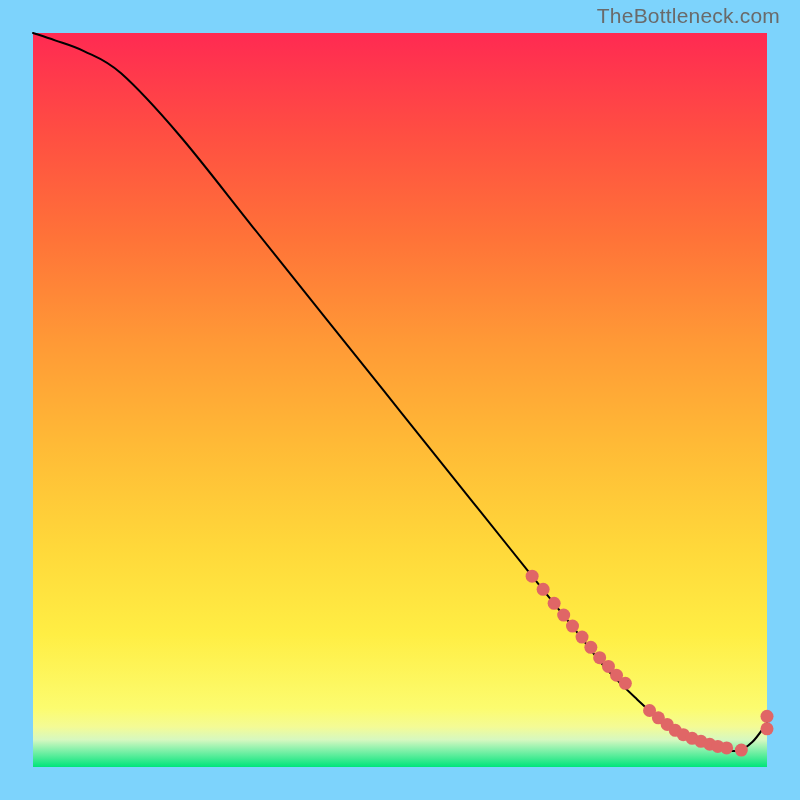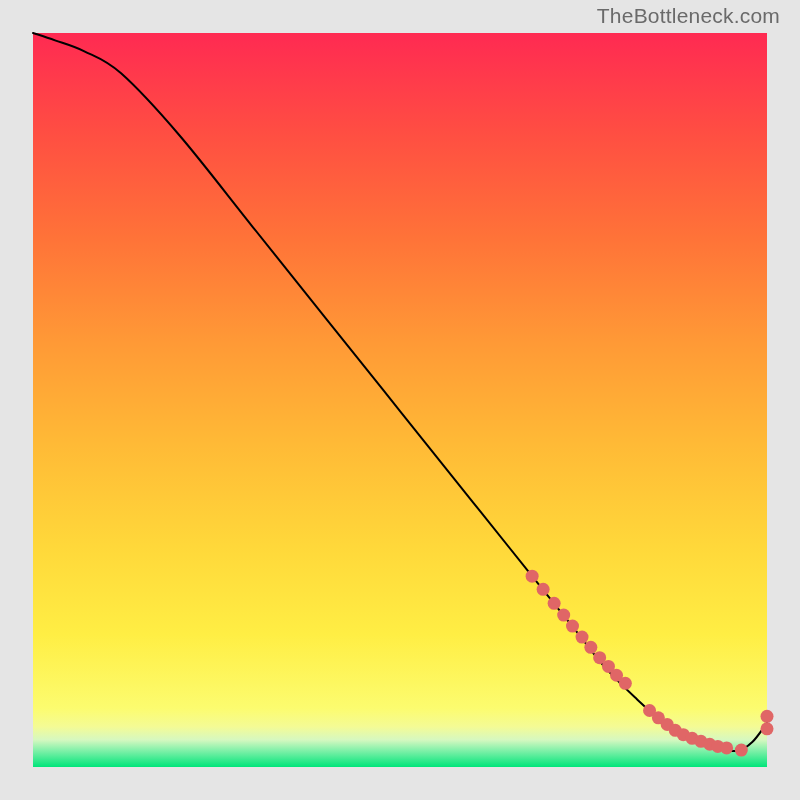--- a/index.html
+++ b/index.html
@@ -8,21 +8,21 @@
     width: 800px;
     height: 800px;
     background: #000;
     overflow: hidden;
     font-family: Arial, Helvetica, sans-serif;
   }
   .frame {
     position: relative;
     width: 800px;
     height: 800px;
-    background: #e5e5e5;
+    background: #7dd3fc;
   }
   .plot-area {
     position: absolute;
     left: 33px;
     top: 33px;
     width: 734px;
     height: 734px;
     
     background: linear-gradient(
       to top,

